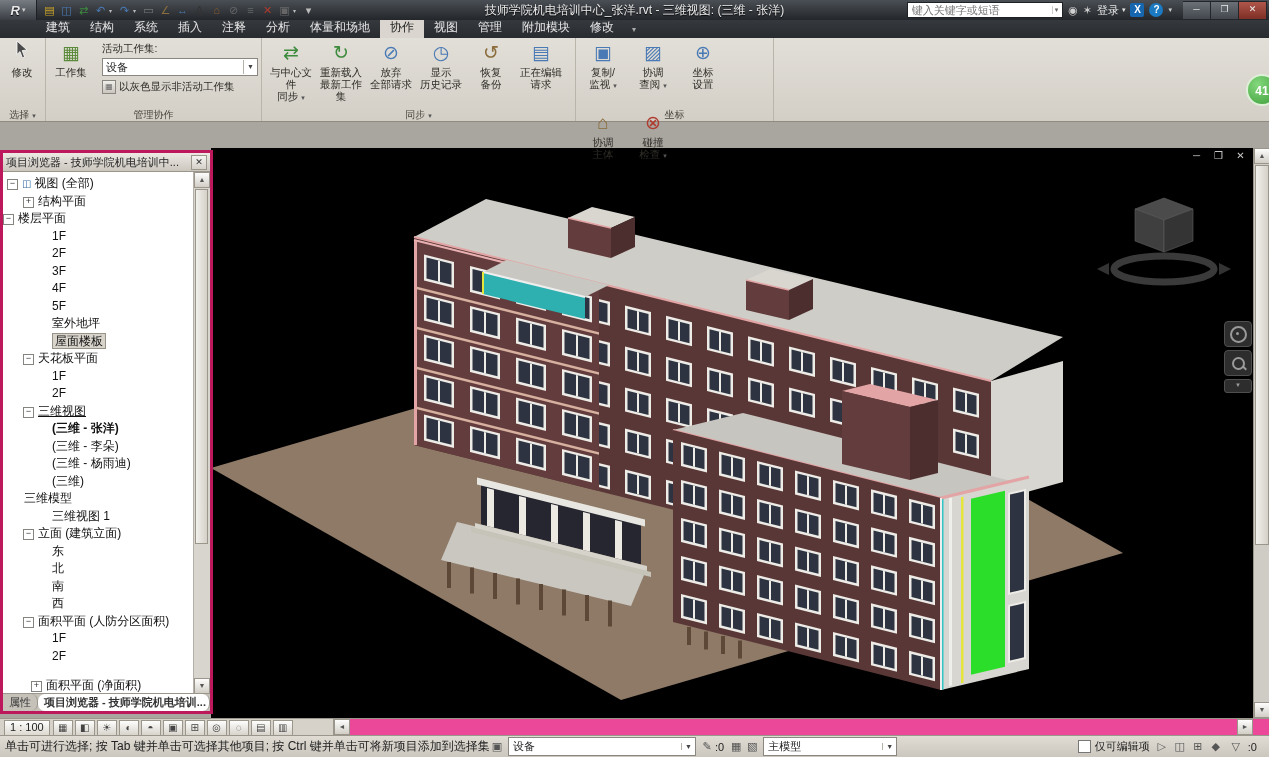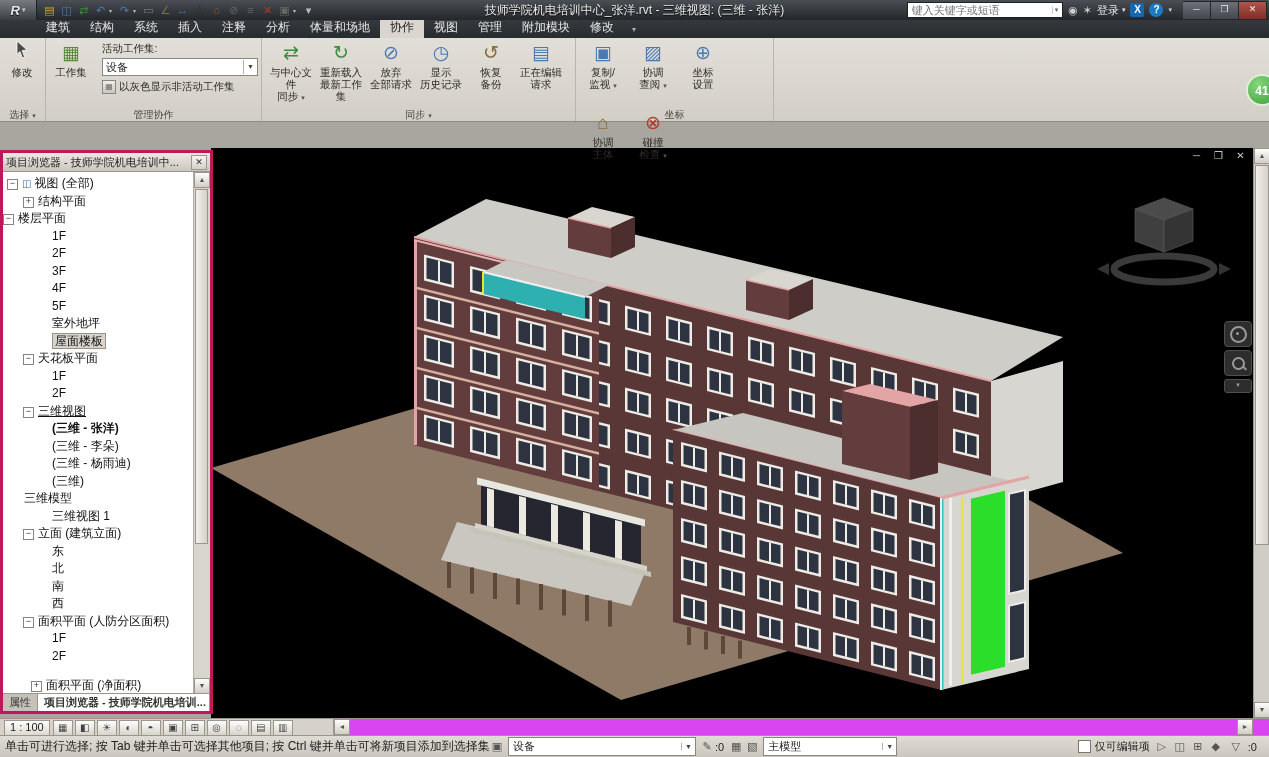--- a/index.html
+++ b/index.html
@@ -95,24 +95,24 @@
     font-size:9px;text-align:center;margin-right:4px;color:#333;vertical-align:1px;}
   .tlabel.sel{background:#d8d4cc;border:1px solid #979389;padding:0 2px;}
   .tlabel.bold{font-weight:bold;}
   .vico{color:#3a6ea5;font-size:10px;margin-right:3px;}
   .bscroll{position:absolute;right:0;top:19px;bottom:17px;width:16px;background:#d8d5ce;border-left:1px solid #b5b1a8;}
   .bthumb{position:absolute;top:17px;left:1px;width:13px;height:68%;background:linear-gradient(90deg,#f2f0ec,#d5d1c9);
     border:1px solid #9a968c;box-sizing:border-box;}
   .btabs{position:absolute;left:0;bottom:0;right:0;height:17px;display:flex;background:#c6c2ba;
     border-top:1px solid #9a968c;}
   .btab{font-size:11px;line-height:16px;padding:0 6px;border-right:1px solid #9a968c;color:#333;
-    white-space:nowrap;overflow:hidden;cursor:default;}
+    white-space:nowrap;overflow:hidden;cursor:default;border-radius:7px;}
   .btab.active{background:#fff;font-weight:bold;}
   
-  .bottomrow{position:absolute;left:0;top:718px;width:100%;height:19px;background:#d946ef;border-top:1px solid #9a968c;box-sizing:border-box;}
+  .bottomrow{position:absolute;left:0;top:718px;width:100%;height:19px;background:#ec4899;border-top:1px solid #9a968c;box-sizing:border-box;}
   .viewbar{position:absolute;left:0;top:0;width:334px;height:17px;background:#d6d2ca;display:flex;
     align-items:center;padding-left:4px;box-sizing:border-box;border-right:1px solid #9a968c;}
   .scalebox{font-size:11px;color:#222;border:1px solid #9a968c;background:linear-gradient(#fdfdfc,#ddd9d1);
     padding:0 5px;height:14px;line-height:13px;margin-right:3px;white-space:nowrap;}
   .vbicon{width:18px;height:14px;border:1px solid #9a968c;background:linear-gradient(#fdfdfc,#d8d4cc);
     margin-right:2px;text-align:center;font-size:10px;line-height:13px;color:#444;cursor:default;}
   .harrow{position:absolute;top:0;width:16px;height:16px;background:linear-gradient(#fdfdfc,#d2cec6);
     border:1px solid #9a968c;box-sizing:border-box;font-size:7px;color:#555;text-align:center;line-height:14px;}
   .statusbar{position:absolute;left:0;top:735px;width:100%;height:22px;background:linear-gradient(#e0dcd4,#cbc7bf);
     border-top:1px solid #9a968c;display:flex;align-items:center;font-size:12px;color:#222;box-sizing:border-box;}

